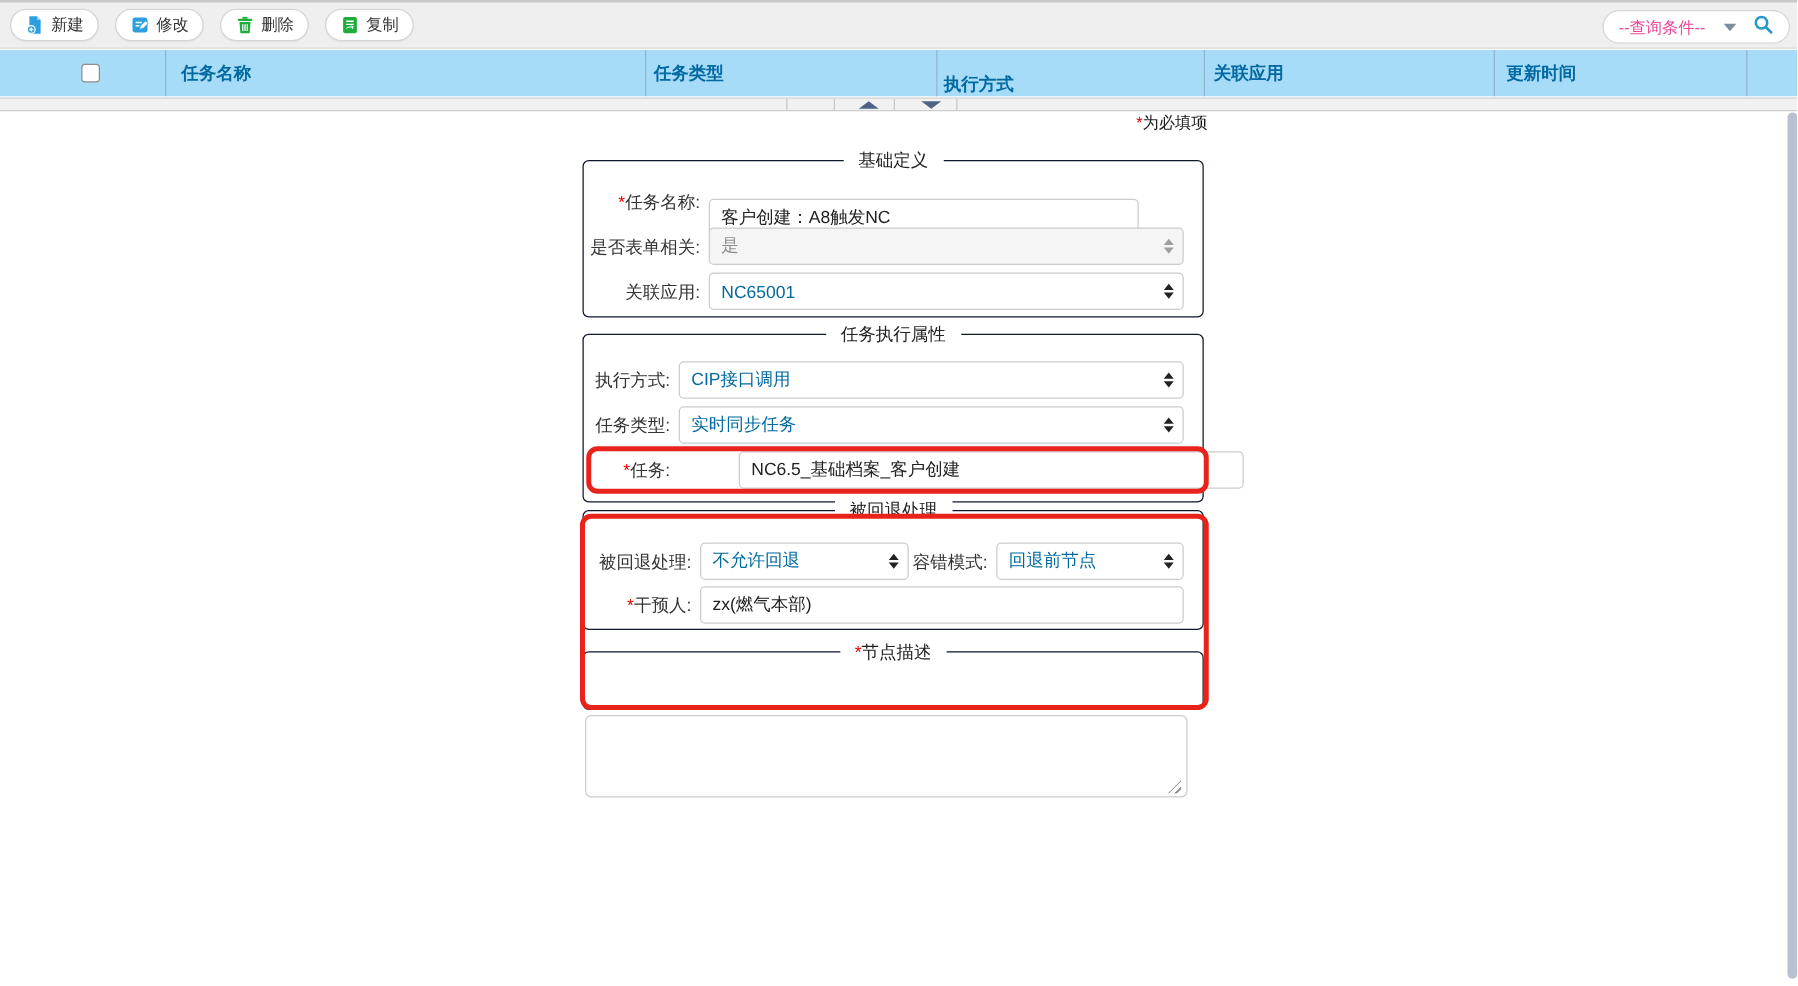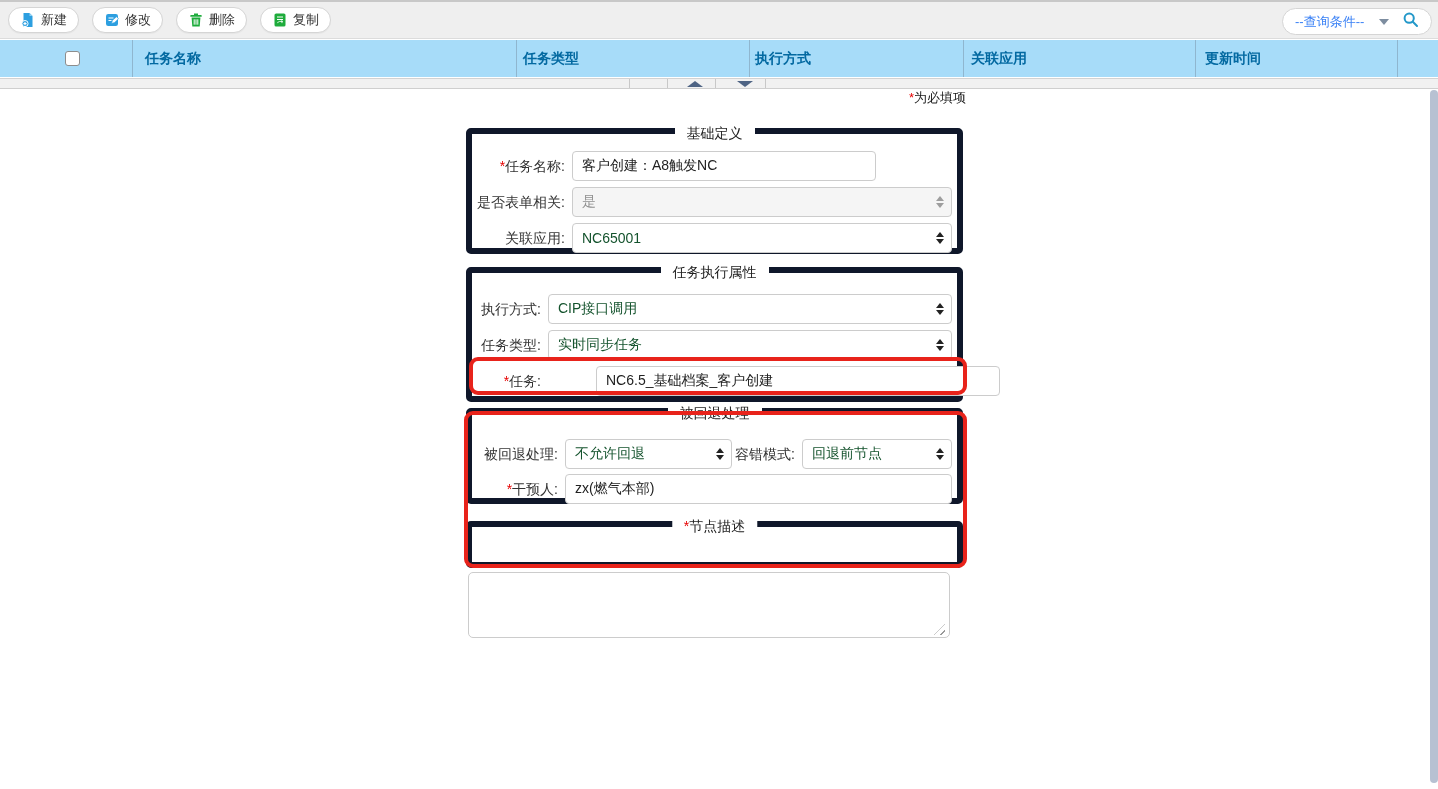--- a/index.html
+++ b/index.html
@@ -12,34 +12,34 @@
              border-top:2px solid #c8c8c8; border-bottom:1px solid #dcdcdc; box-sizing:border-box;
              display:flex; align-items:center; gap:13px; padding-left:8px; }
   .tb-btn { display:flex; align-items:center; gap:5px; height:26px; padding:0 11px; background:#fff;
             border:1px solid #d5d5d5; border-radius:14px; font-size:13px; color:#333; cursor:pointer;
             font-family:inherit; box-shadow:0 1px 1px rgba(0,0,0,0.04); }
   .tb-btn svg { display:block; }
 
   .query-pill { position:absolute; right:6px; top:6px; width:150px; height:27px; background:#fff;
                 border:1px solid #d5d5d5; border-radius:14px; display:flex; align-items:center;
                 box-sizing:border-box; padding:0 12px; cursor:pointer; }
-  .query-text { font-size:13px; color:#3b82f6; }
+  .query-text { font-size:13px; color:#ec4899; }
   .chevron { margin-left:auto; margin-right:13px; width:0; height:0;
              border-left:5px solid transparent; border-right:5px solid transparent;
              border-top:6px solid #7d8da0; }
 
   
   .grid-header { position:absolute; left:0; top:40px; width:100%; height:37px; background:#a7dcf9;
                  display:flex; box-sizing:border-box; }
   .gcol { box-sizing:border-box; border-right:1px solid #8fb6cf; display:flex; align-items:center;
           padding-left:10px; font-size:14px; font-weight:bold; color:#0369a1; overflow:hidden; white-space:nowrap; }
   .gcol.c0 { width:133px; padding-left:0; }
   .gcol.c1 { width:384px; padding-left:12px; }
   .gcol.c2 { width:233px; padding-left:6px;text-align:right; }
-  .gcol.c3 { width:214px; padding-left:5px; }
+  .gcol.c3 { width:214px; padding-left:5px;align-items:flex-end; }
   .gcol.c4 { width:232px; padding-left:7px; }
   .gcol.c5 { width:202px; padding-left:9px; }
   .gcol.c6 { flex:1; border-right:none; }
   .checkbox { margin-left:65px; width:13px; height:13px; background:#fff; border:1px solid #8d8d8d;
               border-radius:3px; cursor:pointer; }
 
   
   .splitter { position:absolute; left:0; top:78px; width:100%; height:11px; background:#f1f1f1;
               border-top:1px solid #d2d2d2; border-bottom:1px solid #cfcfcf; box-sizing:border-box; }
   .sp-sep { position:absolute; top:0; width:1px; height:9px; background:#c8c8c8; }
@@ -48,37 +48,37 @@
                border-bottom:6px solid #4e6484; cursor:pointer; }
   .sp-tri-down { position:absolute; top:2px; width:0; height:0;
                border-left:8px solid transparent; border-right:8px solid transparent;
                border-top:6px solid #4e6484; cursor:pointer; }
 
   
   .required-note { position:absolute; top:89px; right:472px; font-size:13px; color:#1a1a1a; }
   .red { color:#e60000; }
 
   
-  .fs { position:absolute; left:466px; width:497px; border:6px solid #0f172a; border-radius:5px;
+  .fs { position:absolute; left:466px; width:497px; border:1px solid #0f172a; border-radius:5px;
         box-sizing:border-box; background:#fff; }
   .fs1 { top:128px; height:126px; }
   .fs2 { top:267px; height:135px; }
   .fs3 { top:408px; height:96px; }
   .fs4 { top:521px; height:47px; }
   .legend { position:absolute; top:-9px; left:50%; transform:translateX(-50%); background:#fff;
             padding:0 12px; font-size:14px; color:#222; white-space:nowrap; line-height:17px; }
   .row { position:absolute; left:0; width:100%; height:30px; }
   .lbl { position:absolute; left:0; top:0; height:30px; line-height:30px; text-align:right;
          font-size:14px; color:#333; white-space:nowrap; }
   .inp { position:absolute; top:0; height:30px; box-sizing:border-box; border:1px solid #ccc;
          border-radius:4px; padding:0 9px; font-size:14px; color:#222; background:#fff;
          font-family:inherit; outline:none; }
   .select { position:absolute; top:0; height:30px; box-sizing:border-box; border:1px solid #ccc;
             border-radius:4px; background:#fff; display:flex; align-items:center;
-            padding:0 22px 0 9px; font-size:14px; color:#14532d; cursor:pointer; }
+            padding:0 22px 0 9px; font-size:14px; color:#0369a1; cursor:pointer; }
   .select.disabled { background:#f5f5f5; color:#8f8f8f; cursor:default; }
   .stepper { position:absolute; right:7px; top:50%; transform:translateY(-50%); display:flex;
              flex-direction:column; gap:2px; align-items:center; }
   .stepper .tu { width:0; height:0; border-left:4px solid transparent; border-right:4px solid transparent;
                  border-bottom:5px solid #222; }
   .stepper .td { width:0; height:0; border-left:4px solid transparent; border-right:4px solid transparent;
                  border-top:5px solid #222; }
   .select.disabled .tu { border-bottom-color:#9e9e9e; }
   .select.disabled .td { border-top-color:#9e9e9e; }
 
@@ -201,21 +201,21 @@
   </div>
 
   <div class="required-note">
     <span class="red">*</span><span>为必填项</span>
   </div>
 
   <div class="fs fs1">
     <div class="legend">基础定义</div>
     <div class="row" style="top:17px">
       <span class="lbl" style="width:93px"><span class="red">*</span><span>任务名称:</span></span>
-      <input class="inp" style="left: 100px; width: 304px;" value="客户创建：A8触发NC">
+      <input class="inp" style="left: 100px; width: 344px; margin-top: 13px;" value="客户创建：A8触发NC">
     </div>
     <div class="row" style="top:53px">
       <span class="lbl" style="width:93px"><span>是否表单相关:</span></span>
       <div class="select disabled" style="left:100px; width:380px">
         <span>是</span>
         <span class="stepper">
             <i class="tu"></i>
             <i class="td"></i>
           </span>
       </div>

